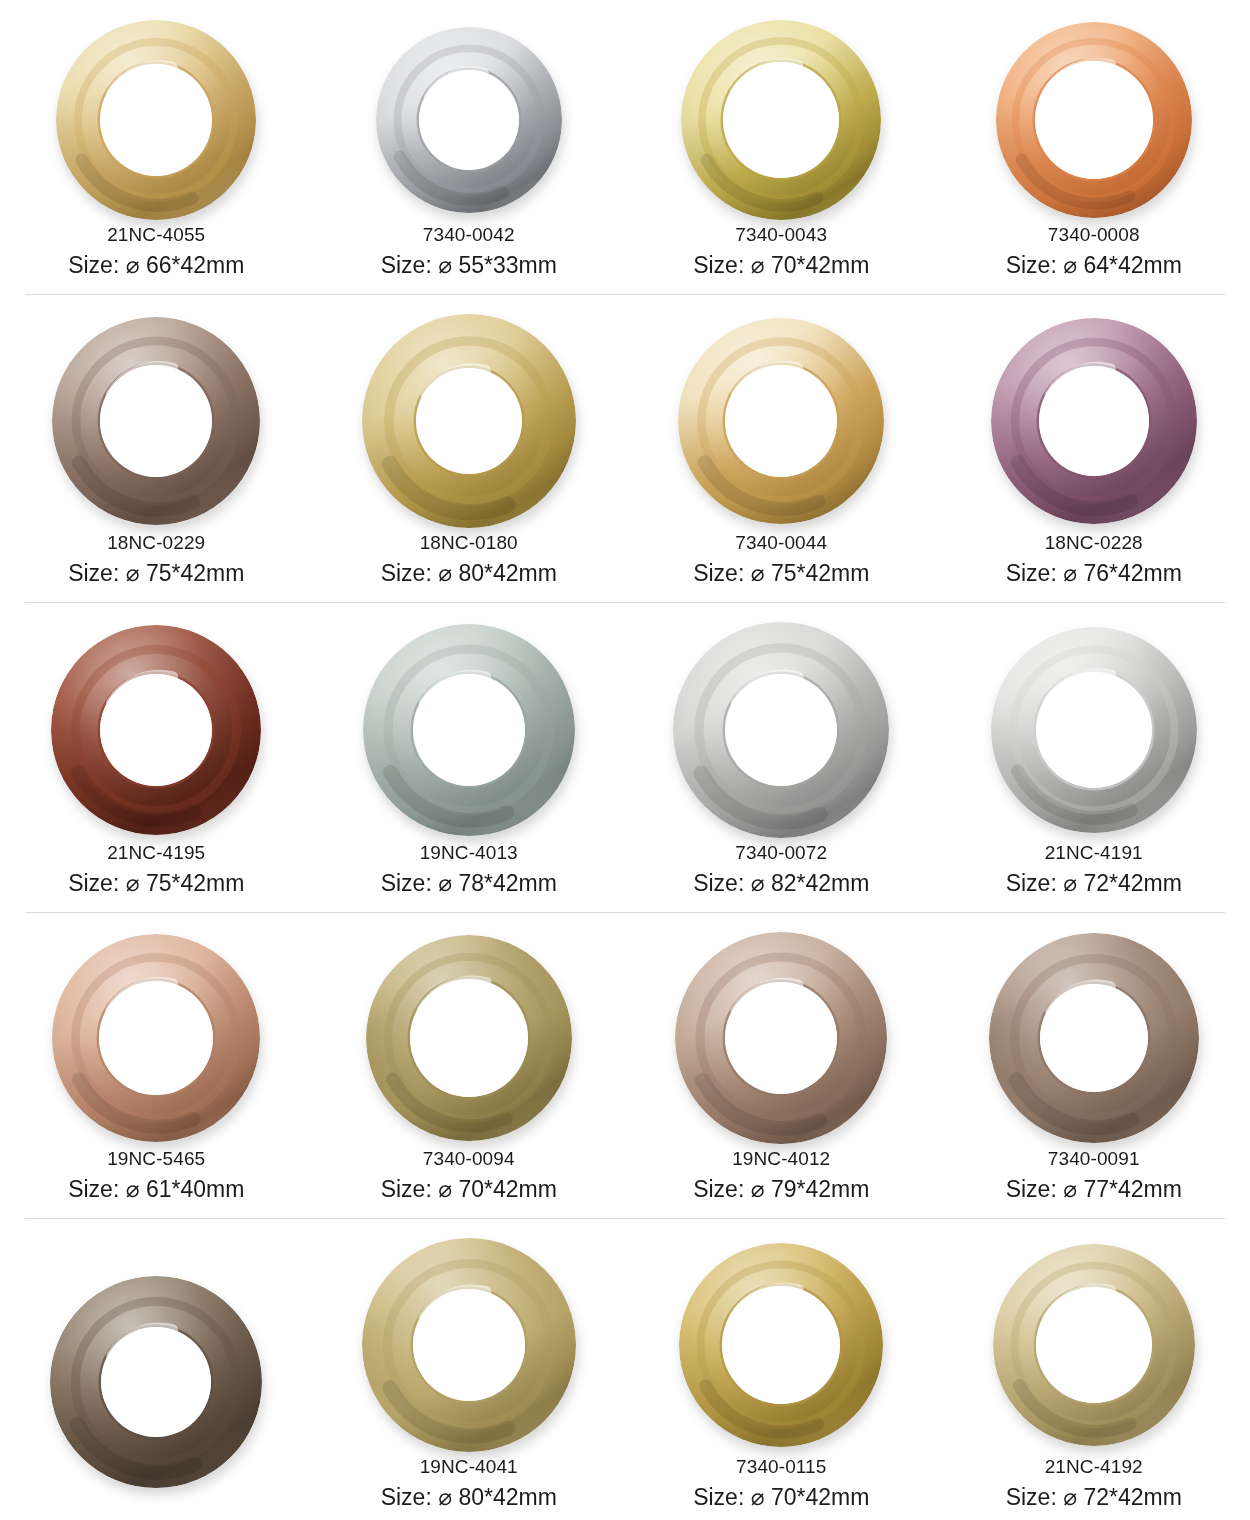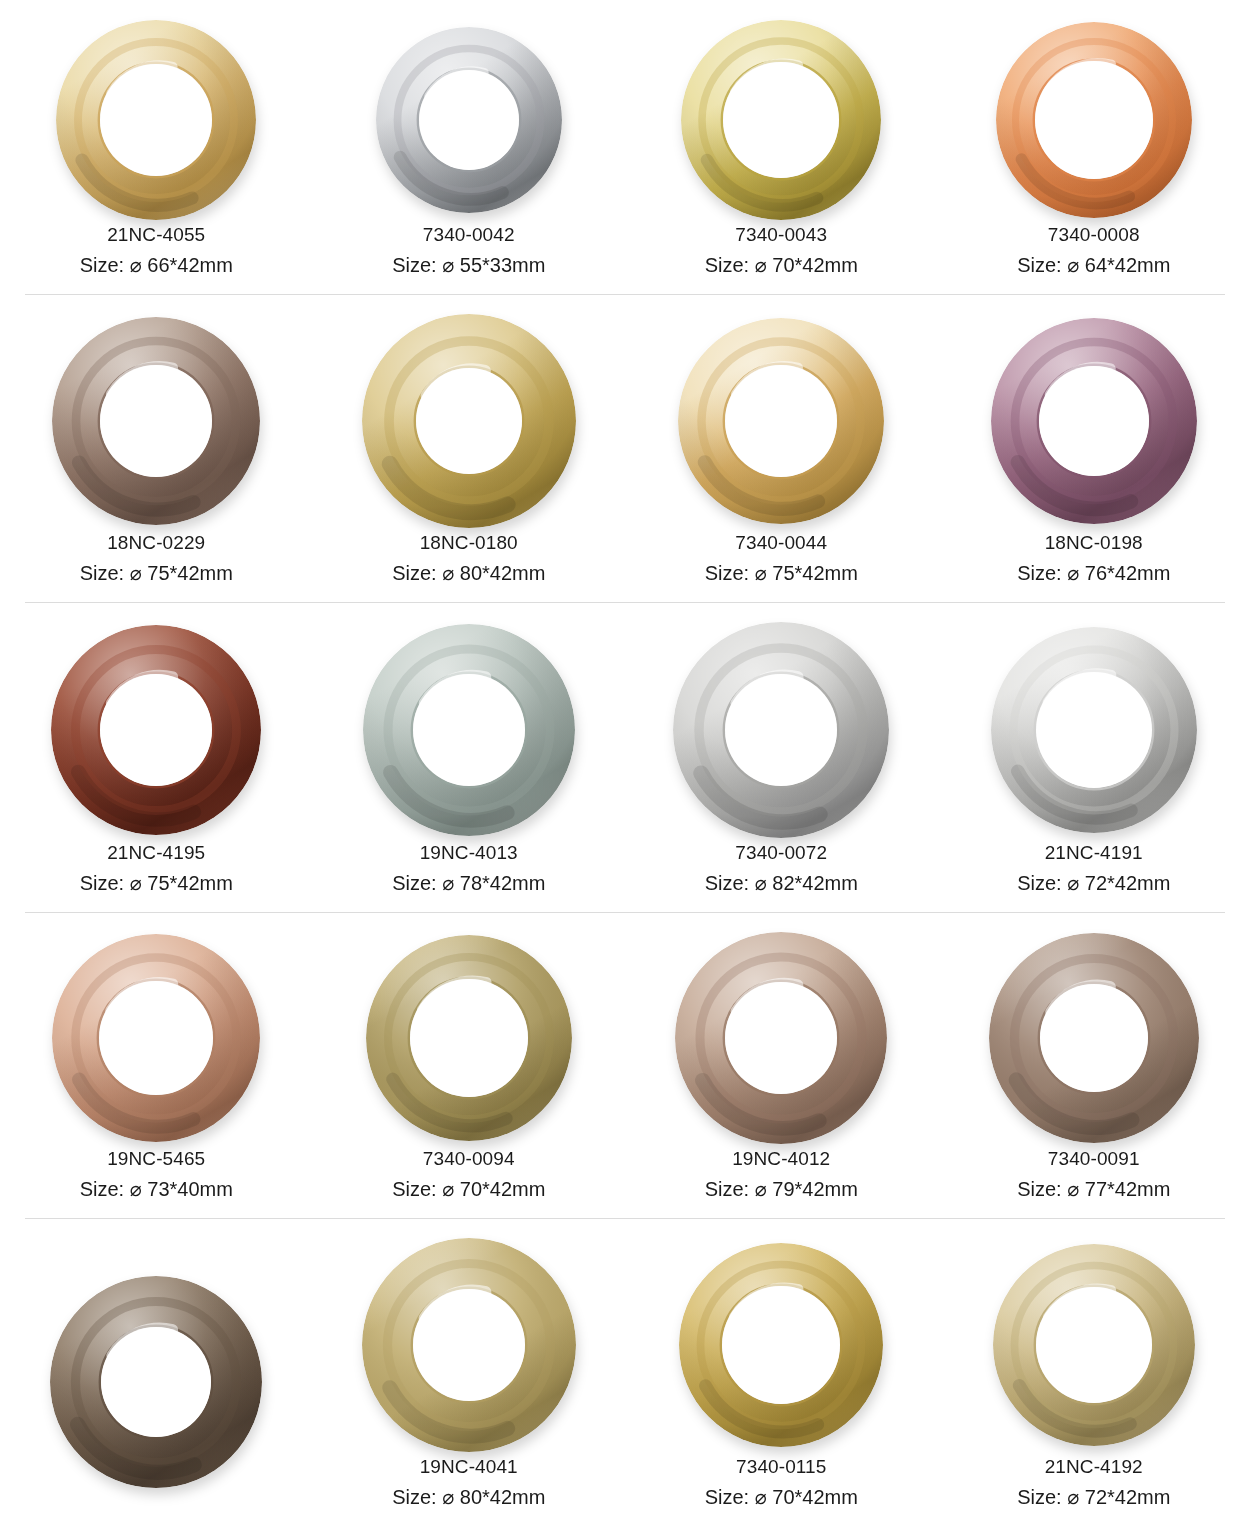--- a/index.html
+++ b/index.html
@@ -45,21 +45,21 @@
   }
   .labels { text-align:center; padding-bottom:14px; }
   .code {
     font-size:19px;
     line-height:30px;
     letter-spacing:0.1px;
     color:#1b1b1b;
     white-space:nowrap;
   }
   .size {
-    font-size:20px;
+    font-size:23px;
     line-height:30px;
     color:#1b1b1b;
     white-space:nowrap;
   }
 </style>
 </head>
 <body>
 
 <div class="catalog">
   <div class="row">
@@ -367,21 +367,21 @@
        <circle cx="103" cy="103" r="103" fill="url(#rg7b)"></circle>
        <circle cx="103" cy="103" r="79" fill="none" stroke="#82546c" stroke-opacity="0.30" stroke-width="8.64"></circle>
      </g>
      <circle cx="103" cy="103" r="56.2" fill="none" stroke="#82546c" stroke-opacity="0.75" stroke-width="2.4"></circle>
      <circle cx="103" cy="103" r="55" fill="#ffffff"></circle>
      <path d="M 59 76.6 A 55 55 0 0 1 119.5 50.75" fill="none" stroke="#ffffff" stroke-opacity="0.55" stroke-width="10.56" stroke-linecap="round"></path>
      <path d="M 26.78 144.2 A 88.58 88.58 0 0 0 140.07999999999998 183.34" fill="none" stroke="#000000" stroke-opacity="0.10" stroke-width="14.399999999999999" stroke-linecap="round"></path>
    </svg></div>
         </div>
       <div class="labels">
-        <div class="code">18NC-0198</div>
+        <div class="code">18NC-0228</div>
         <div class="size">Size: ⌀ 76*42mm</div>
       </div>
     </div>
   </div>
 
   <div class="row">
     <div class="cell">
       <div class="ring-wrap">
           <div class="ring" style="width: 210px; height: 210px;"><svg width="210" height="210" viewBox="0 0 210 210" xmlns="http://www.w3.org/2000/svg">
      <defs>
@@ -569,21 +569,21 @@
        <circle cx="104" cy="104" r="80.5" fill="none" stroke="#b07f63" stroke-opacity="0.30" stroke-width="8.459999999999999"></circle>
      </g>
      <circle cx="104" cy="104" r="58.2" fill="none" stroke="#b07f63" stroke-opacity="0.75" stroke-width="2.4"></circle>
      <circle cx="104" cy="104" r="57" fill="#ffffff"></circle>
      <path d="M 58.4 76.64 A 57 57 0 0 1 121.1 49.85" fill="none" stroke="#ffffff" stroke-opacity="0.55" stroke-width="10.34" stroke-linecap="round"></path>
      <path d="M 27.040000000000006 145.6 A 89.44 89.44 0 0 0 141.44 185.12" fill="none" stroke="#000000" stroke-opacity="0.10" stroke-width="14.1" stroke-linecap="round"></path>
    </svg></div>
         </div>
       <div class="labels">
         <div class="code">19NC-5465</div>
-        <div class="size">Size: ⌀ 73*40mm</div>
+        <div class="size">Size: ⌀ 61*40mm</div>
       </div>
     </div>
     <div class="cell">
       <div class="ring-wrap">
           <div class="ring" style="width: 206px; height: 206px;"><svg width="206" height="206" viewBox="0 0 206 206" xmlns="http://www.w3.org/2000/svg">
      <defs>
        <linearGradient id="rg13a" x1="0.2" y1="0" x2="0.8" y2="1">
                   <stop offset="0" stop-color="#cdbb82"></stop>
                   <stop offset="0.25" stop-color="#ad9b5f"></stop>
                   <stop offset="0.58" stop-color="#ad9b5f"></stop>

